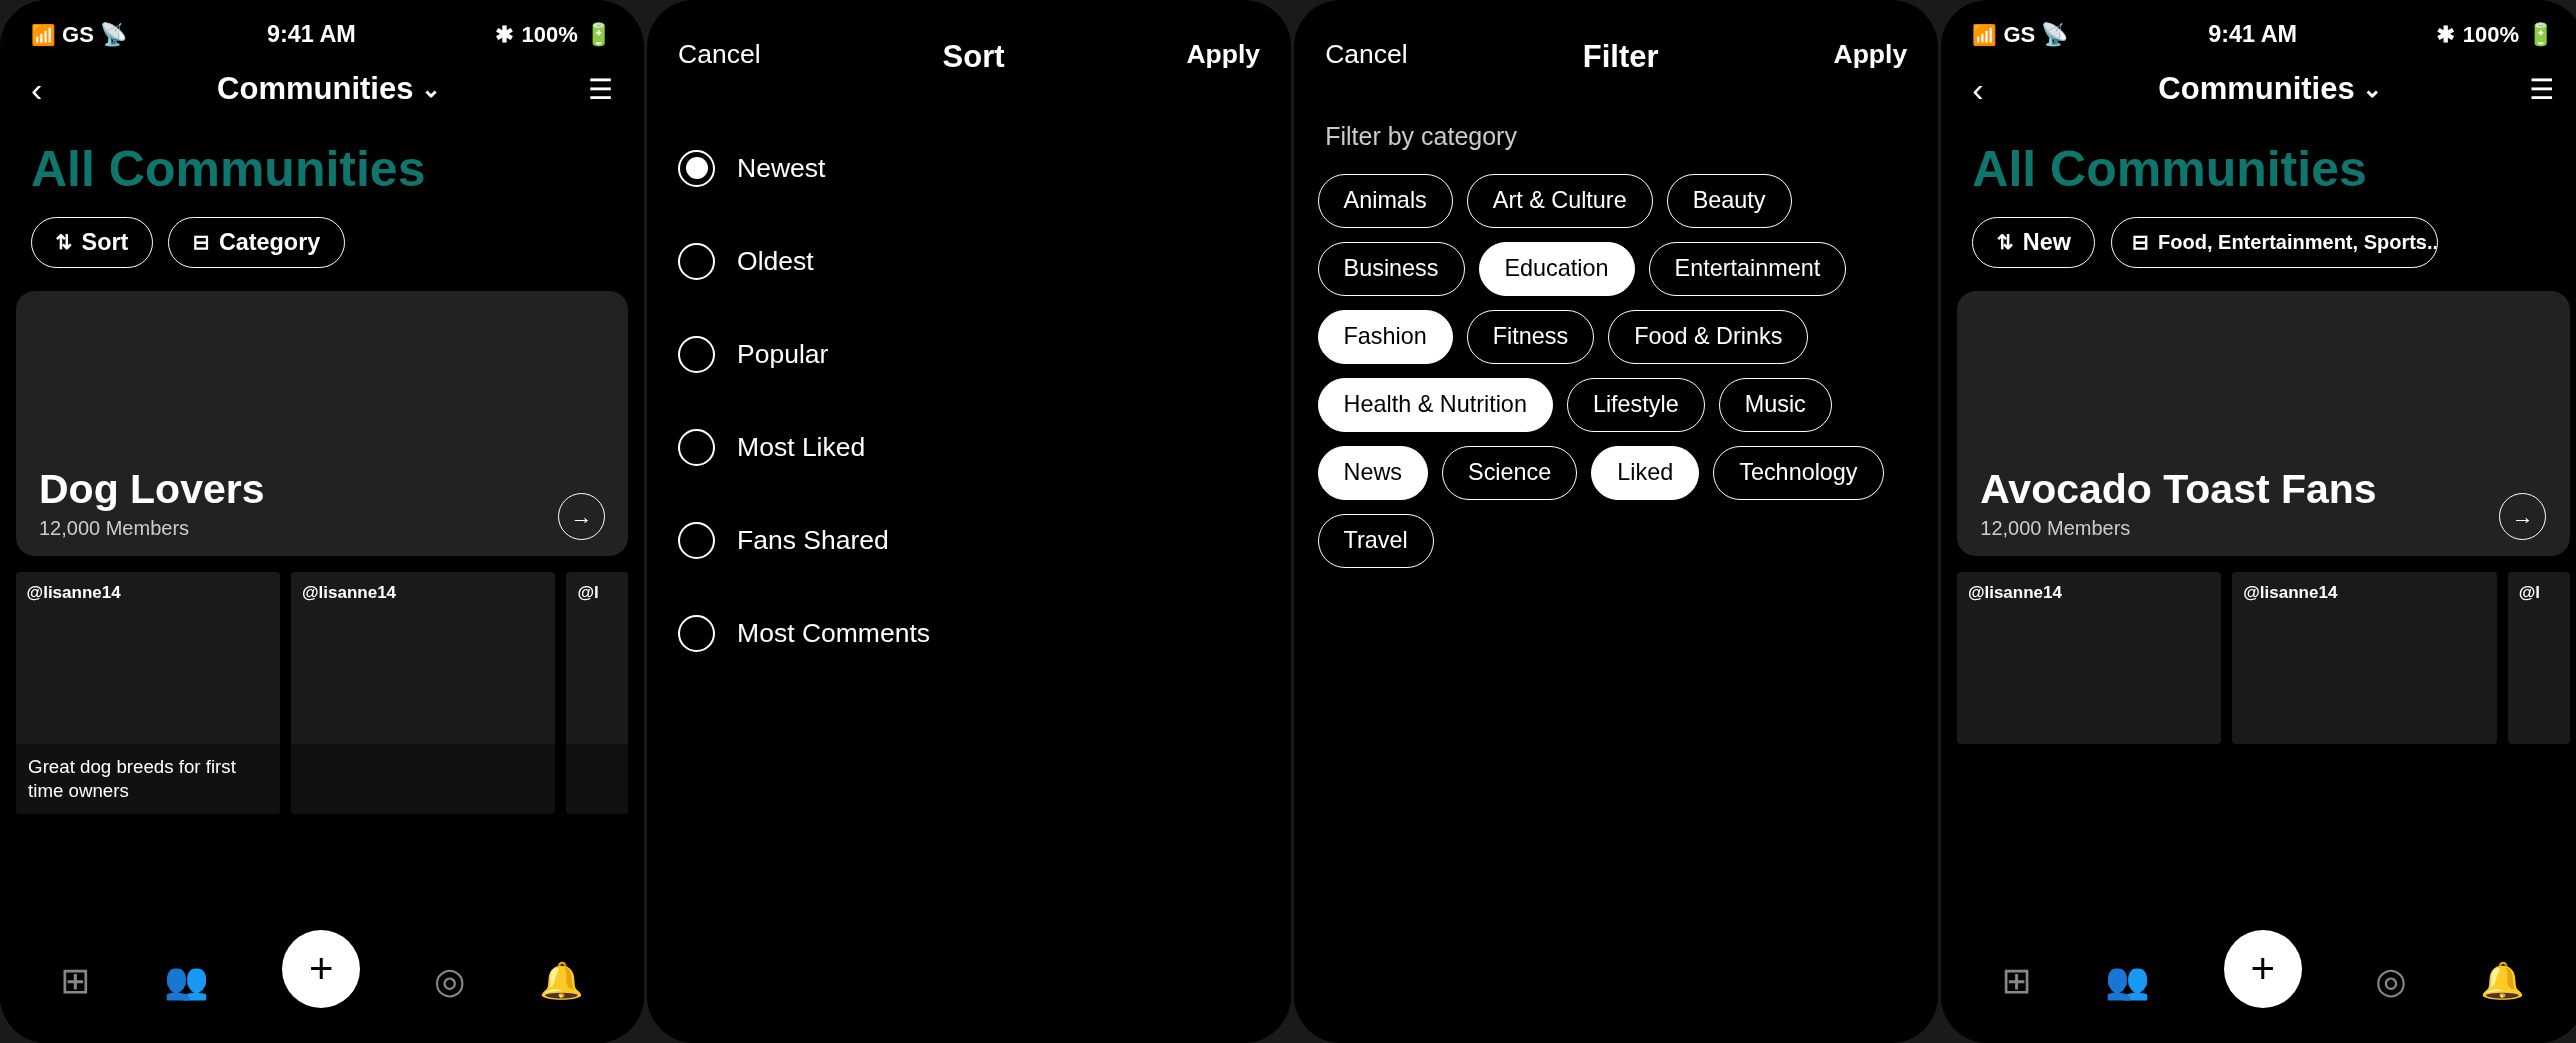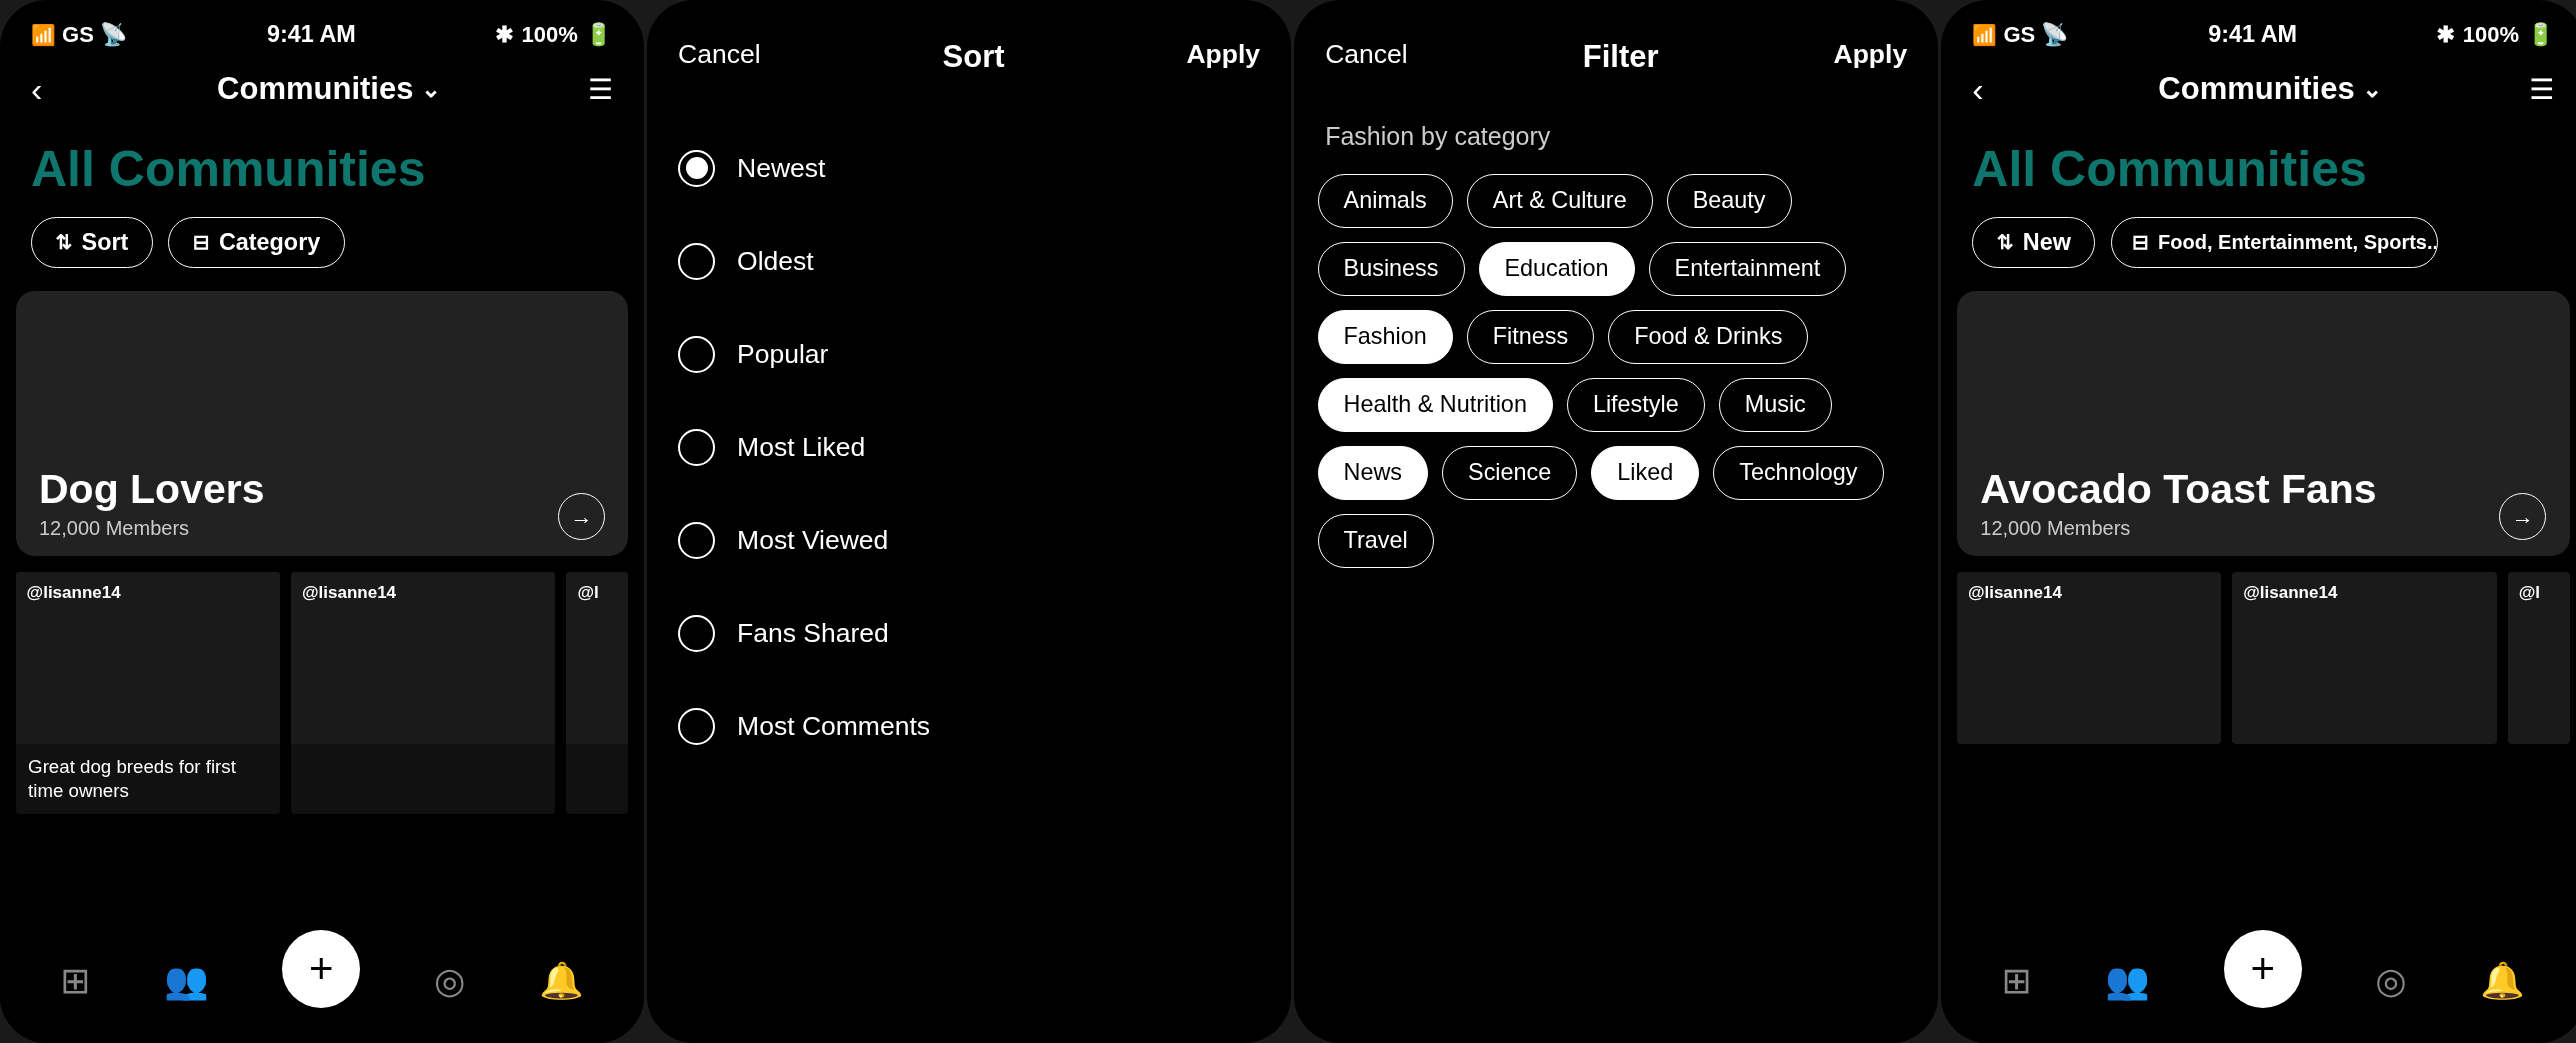--- a/index.html
+++ b/index.html
@@ -420,44 +420,40 @@
       <div class="sort-option">
         <div class="radio-circle"></div>
         <span class="sort-label">Popular</span>
       </div>
       <div class="sort-option">
         <div class="radio-circle"></div>
         <span class="sort-label">Most Liked</span>
       </div>
       <div class="sort-option">
         <div class="radio-circle"></div>
-        <span class="sort-label">Most Viewed</span>
-      </div>
-      <div class="sort-option">
-        <div class="radio-circle"></div>
         <span class="sort-label">Fans Shared</span>
       </div>
       <div class="sort-option">
         <div class="radio-circle"></div>
         <span class="sort-label">Most Comments</span>
       </div>
     </div>
   </div>
 </div>
 
 <div class="phone" style="margin-left:3.1px;">
   <div class="sort-panel">
 
     <div class="panel-header">
       <span class="panel-cancel">Cancel</span>
       <span class="panel-title">Filter</span>
       <span class="panel-apply">Apply</span>
     </div>
 
-    <div class="filter-section-title">Fashion by category</div>
+    <div class="filter-section-title">Filter by category</div>
 
     <div class="filter-tags">
       <button class="filter-tag">Animals</button>
       <button class="filter-tag">Art &amp; Culture</button>
       <button class="filter-tag">Beauty</button>
       <button class="filter-tag">Business</button>
       <button class="filter-tag active">Education</button>
       <button class="filter-tag">Entertainment</button>
       <button class="filter-tag active">Fashion</button>
       <button class="filter-tag">Fitness</button>

